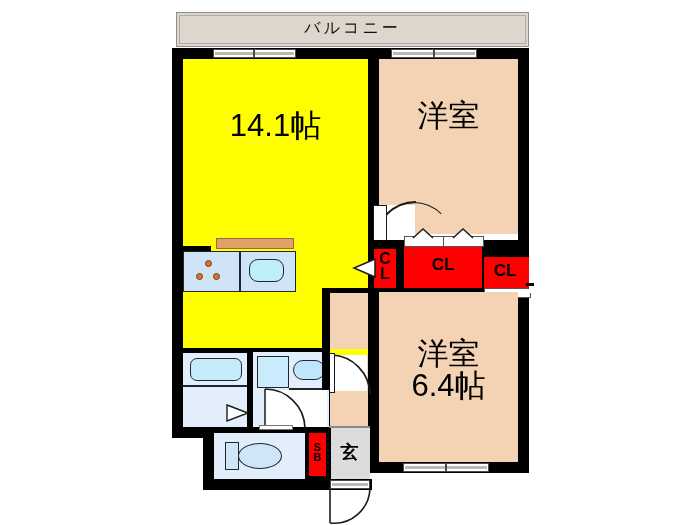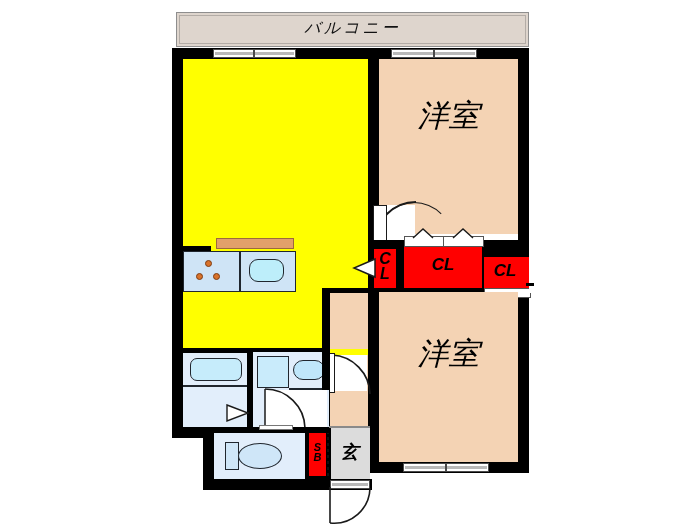--- a/index.html
+++ b/index.html
@@ -1,18 +1,18 @@
 <!DOCTYPE html>
 <html><head>
 <meta charset="utf-8">
 <style>
   html,body{margin:0;padding:0;background:#ffffff;}
   body{width:700px;height:525px;overflow:hidden;
        font-family:"Liberation Sans","DejaVu Sans",sans-serif;}
-  #stage{position:relative;width:568px;height:525px;background:#ffffff;font-style:italic;}
+  #stage{position:relative;width:568px;height:525px;background:#ffffff;}
   .abs{position:absolute;box-sizing:border-box;}
 
   
   .wall      {background:#000000;}
   .ldk       {background:#ffff00;}
   .tatami    {background:#f4d3b4;}
   .corridor  {background:#f4d3b4;}
   .wet       {background:#e2eefb;}
   .closet    {background:#ff0000;}
   .balcony   {background:#ded5cd;}
@@ -75,20 +75,21 @@
   <div class="abs wall" style="left:370px;top:462px;width:159px;height:11px;"></div>
 
   <div class="abs wall" style="left:305px;top:479px;width:67px;height:11px;"></div>
 
   <div class="abs wall" style="left:203px;top:479px;width:104px;height:11px;"></div>
 
   <div class="abs wall" style="left:172px;top:427px;width:42px;height:11px;"></div>
 
   <div class="abs ldk" style="left:183px;top:59px;width:185px;height:294px;"></div>
   <div class="lbl lbl-room" style="left:183px;top:110px;width:185px;">
+    <span class="sz">14.1帖</span>
   </div>
 
   <div class="abs wall" style="left:183px;top:246px;width:28px;height:6px;"></div>
 
   <div class="fx hood" style="left:216px;top:238px;width:78px;height:11px;"></div>
 
   <div class="fx counter" style="left:183px;top:251px;width:57px;height:41px;background:#cfe4f6;"></div>
   <div class="fx burner" style="left:205px;top:260px;width:7px;height:7px;"></div>
   <div class="fx burner" style="left:196px;top:273px;width:7px;height:7px;"></div>
   <div class="fx burner" style="left:213px;top:273px;width:7px;height:7px;"></div>
@@ -148,20 +149,21 @@
     <path d="M1 1 L11 11 L21 1" fill="#ffffff" stroke="#1a1a1a" stroke-width="1.4"></path>
   </svg>
 
   <svg class="abs" style="left:352px;top:257px;width:24px;height:22px;" viewBox="0 0 24 22">
     <path d="M23 2 L2 11 L23 20 Z" fill="#ffffff" stroke="#1a1a1a" stroke-width="1.5"></path>
   </svg>
 
   <div class="abs tatami" style="left:379px;top:292px;width:139px;height:170px;"></div>
   <div class="lbl lbl-room" style="left:379px;top:338px;width:139px;">
     <span>洋室</span>
+    <span class="sz">6.4帖</span>
   </div>
 
   <div class="abs wall" style="left:368px;top:292px;width:11px;height:181px;"></div>
 
   <div class="win win-h" style="left:403px;top:463px;width:86px;">
       <span class="pane"></span>
     </div>
   <div class="abs" style="left:445px;top:463px;width:2px;height:9px;background:#4a4a4a;"></div>
 
   <div class="dotline" style="left:366px;top:345px;width:2px;height:105px;">

